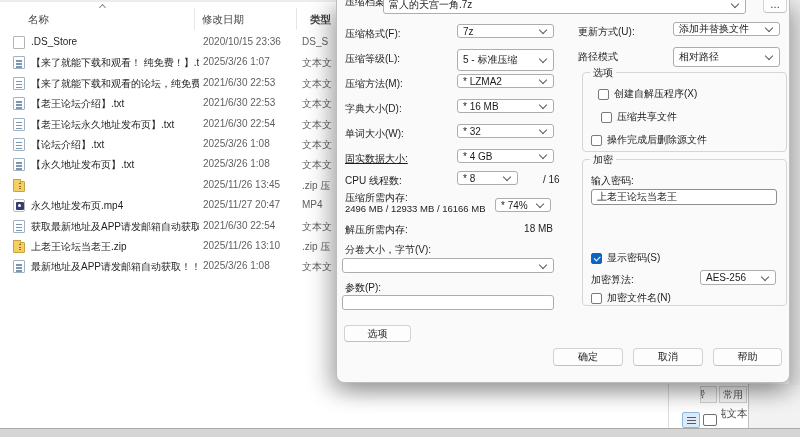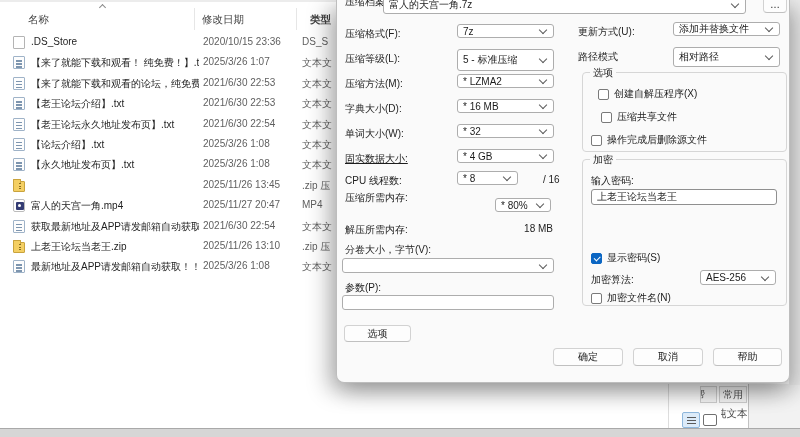--- a/index.html
+++ b/index.html
@@ -159,21 +159,21 @@
           <span class="file-icon">
             <span class="ic"></span>
           </span>
           <span class="file-date">2025/11/26 13:45</span>
           <span class="file-type">.zip 压</span>
         </div>
         <div class="file-row ic-mp4">
           <span class="file-icon">
             <span class="ic"></span>
           </span>
-          <span class="file-name">富人的天宫一角.mp4</span>
+          <span class="file-name">永久地址发布页.mp4</span>
           <span class="file-date">2025/11/27 20:47</span>
           <span class="file-type">MP4</span>
         </div>
         <div class="file-row ic-txt">
           <span class="file-icon">
             <span class="ic"></span>
           </span>
           <span class="file-name">获取最新地址及APP请发邮箱自动获取.txt</span>
           <span class="file-date">2021/6/30 22:54</span>
           <span class="file-type">文本文</span>
@@ -244,22 +244,23 @@
         </div>
       </div>
 
     <div class="lbl" style="left:8px; top:174px;">CPU 线程数:</div>
     <div class="combo" style="left:120px; top:171px; width:61px; height:14px;">
       <span>* 8</span>
     </div>
     <div class="lbl" style="left:206px; top:174px;">/ 16</div>
 
     <div class="lbl" style="left:8px; top:191px;">压缩所需内存:</div>
+    <div class="memline" style="left:8px; top:203px;">2496 MB / 12933 MB / 16166 MB</div>
     <div class="combo" style="left:158px; top:198px; width:56px; height:14px;">
-      <span>* 80%</span>
+      <span>* 74%</span>
     </div>
 
     <div class="lbl" style="left:8px; top:223px;">解压所需内存:</div>
     <div class="lbl" style="left:158px; top:223px; width:58px; text-align:right;">18 MB</div>
 
     <div class="lbl" style="left:8px; top:243px;">分卷大小，字节(V):</div>
     <div class="combo" style="left:5px; top:258px; width:212px; height:15px;"></div>
 
     <div class="lbl" style="left:8px; top:281px;">参数(P):</div>
     <div class="tinput" style="left:5px; top:295px; width:212px; height:15px;"></div>

